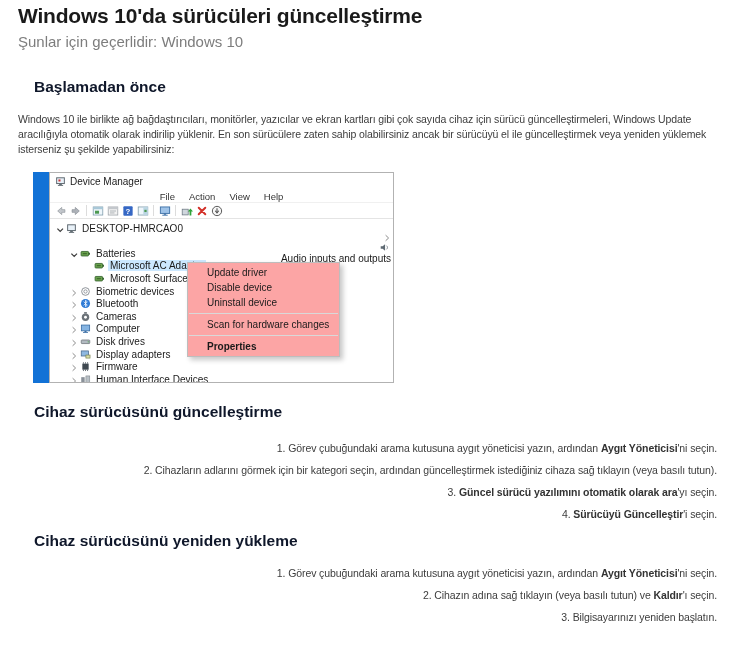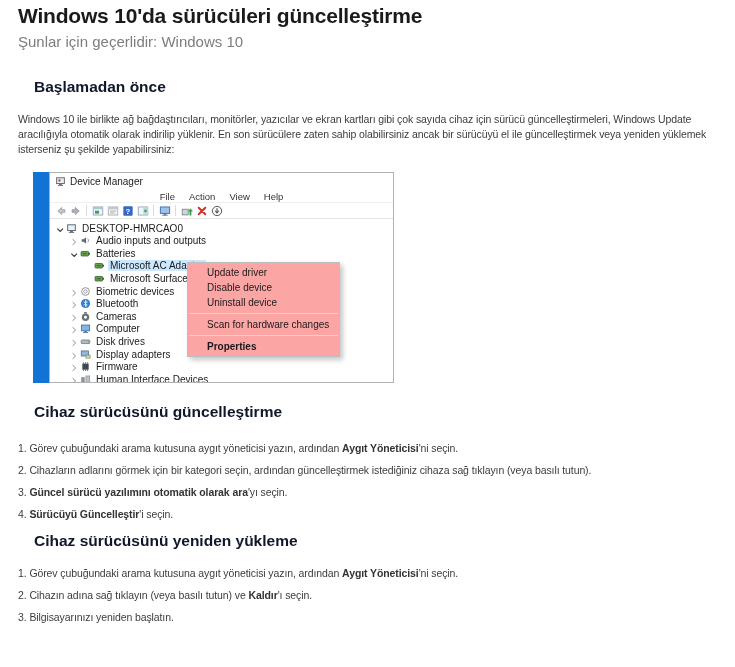--- a/index.html
+++ b/index.html
@@ -41,21 +41,21 @@
   .tlabel { white-space:nowrap; padding:0 2px; }
   .sel { background:#cce8ff; }
 
   .ctx { position:absolute; left:154px; top:90px; width:153px; background:#fca5a5;
          border:1px solid #bdbdbd; box-shadow:3px 3px 5px rgba(0,0,0,.22); padding:2px 0;
          font-size:10px; color:#1a1a1a; z-index:5; }
   .ctxi { height:15px; line-height:15px; padding-left:19px; white-space:nowrap; }
   .ctxsep { height:1px; background:#d9d9d9; margin:3px 1px; }
   .ctxd { font-weight:700; }
 
-  .steps { margin-top:20px; }
+  .steps { margin-top:20px;text-align:right; }
   .steps-2 { margin-top:16px; }
   .step { font-size:10.5px; line-height:14px; margin-bottom:8px; letter-spacing:-0.1px; color:#3c3c3c; }
   .b { font-weight:700; color:#333; }
 </style>
 </head>
 <body>
 
 <div class="page">
   <h1>Windows 10'da sürücüleri güncelleştirme</h1>
   <div class="applies">Şunlar için geçerlidir: Windows 10</div>
@@ -179,21 +179,21 @@
             </span>
             <span class="ticon">
               <svg viewBox="0 0 16 16">
                 <rect x="2.4" y="2.6" width="11.2" height="8.4" fill="#e8f1f8" stroke="#5c666e" stroke-width="1.4"></rect>
                 <rect x="6" y="11.6" width="4" height="1.4" fill="#5c666e"></rect>
                 <rect x="4.2" y="13" width="7.6" height="1.3" fill="#5c666e"></rect>
               </svg>
             </span>
             <span class="tlabel">DESKTOP-HMRCAO0</span>
           </div>
-          <div class="trow" style="padding-left: 20px;">
+          <div class="trow" style="padding-left: 20px; flex-direction: column;">
             <span class="chev">
               <svg viewBox="0 0 8 8">
                 <path d="M2.6 1.2l3 2.8-3 2.8" fill="none" stroke="#8c8c8c" stroke-width="1"></path>
               </svg>
             </span>
             <span class="ticon">
               <svg viewBox="0 0 16 16">
                 <path d="M2.5 6.2v3.6h2.8l3.5 2.9V3.3L5.3 6.2z" fill="#5f6a73"></path>
                 <path d="M10.8 5.3c2 1.5 2 3.9 0 5.4" fill="none" stroke="#5f6a73" stroke-width="1.1"></path>
               </svg>

